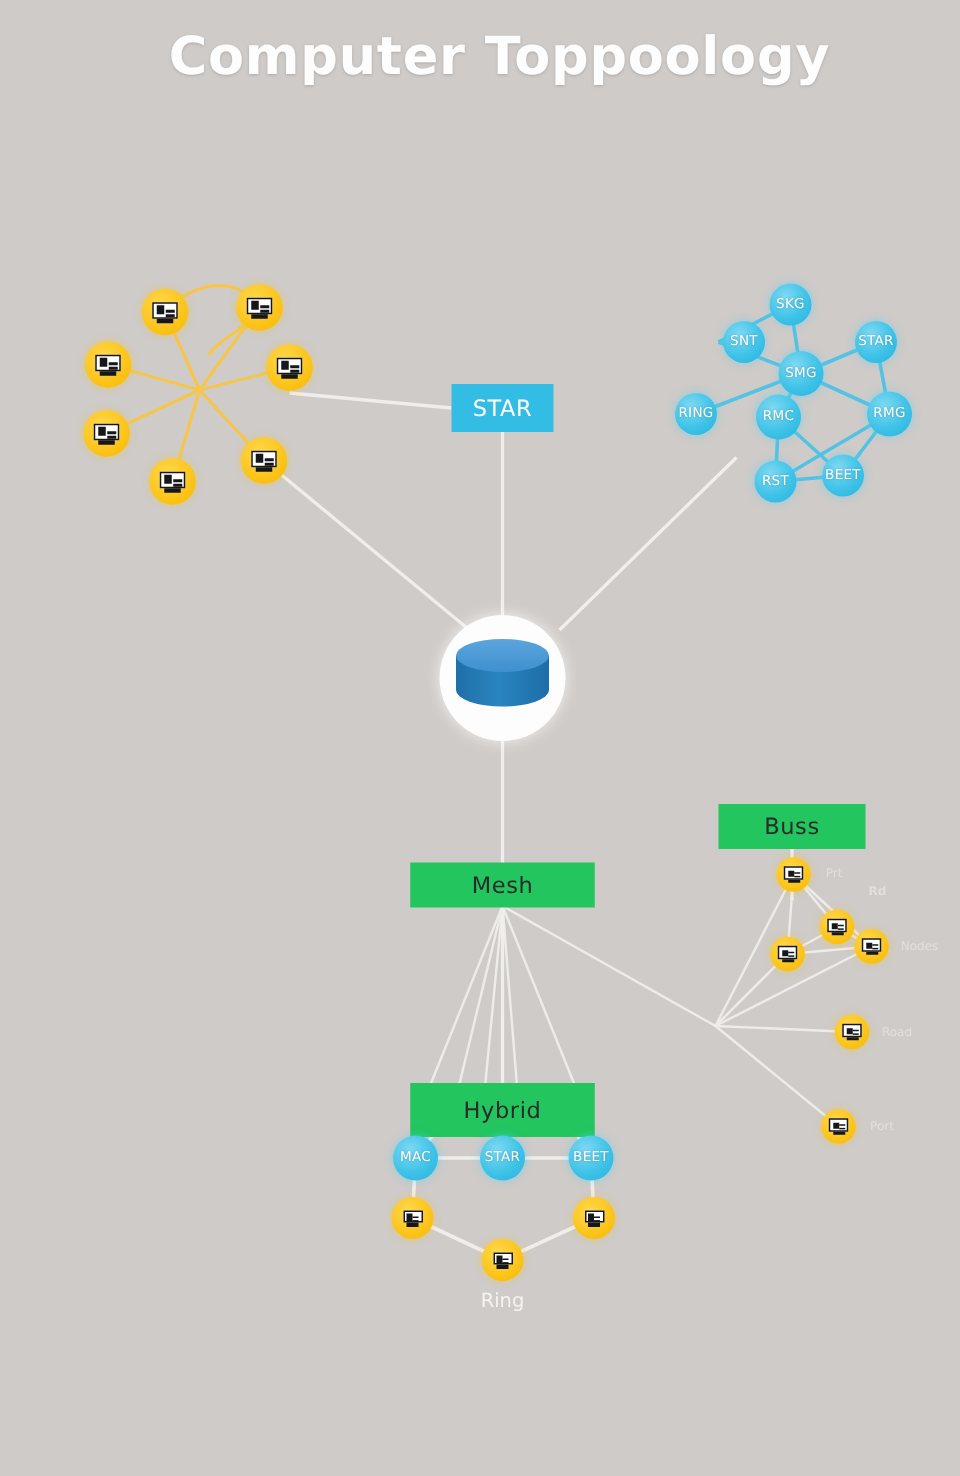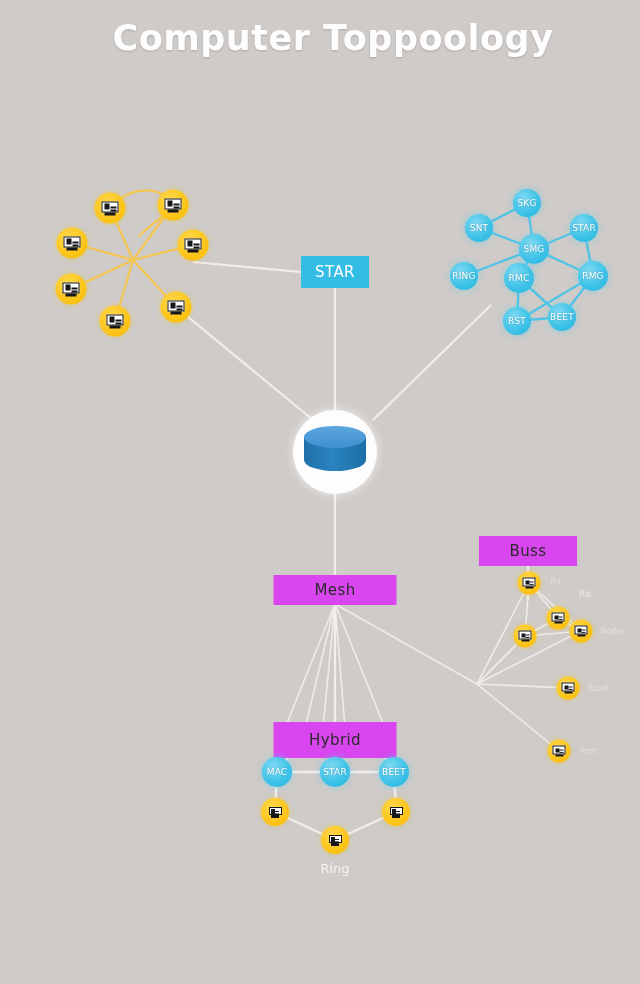--- a/index.html
+++ b/index.html
@@ -53,21 +53,21 @@
     font-size: 15px;
     letter-spacing: 0.4px;
     white-space: nowrap;
   }
   .box.blue {
     background: #34bde4;
     color: #ffffff;
     border: none;
   }
   .box.white {
-    background: #d946ef;
+    background: #22c55e;
     color: #2b2b2b;
   }
 
   
   .node {
     position: absolute;
     transform: translate(-50%, -50%);
     border-radius: 50%;
     display: flex;
     align-items: center;
@@ -305,21 +305,21 @@
       </span>
   </div>
 
   <div class="box blue" style="left:322px; top:272px; width:68px; height:32px;">
     <span>STAR</span>
   </div>
 
   <div class="node blue" style="left:514px; top:203px; width:28px; height:28px;text-align:right;">
     <span>SKG</span>
   </div>
-  <div class="node blue" style="left:466px; top:228px; width:28px; height:28px;align-items:center;">
+  <div class="node blue" style="left:483px; top:228px; width:28px; height:28px;align-items:center;">
     <span>SNT</span>
   </div>
   <div class="node blue" style="left:571px; top:228px; width:28px; height:28px;">
     <span>STAR</span>
   </div>
   <div class="node blue" style="left:521px; top:249px; width:30px; height:30px;">
     <span>SMG</span>
   </div>
   <div class="node blue" style="left:451px; top:276px; width:28px; height:28px;">
     <span>RING</span>

